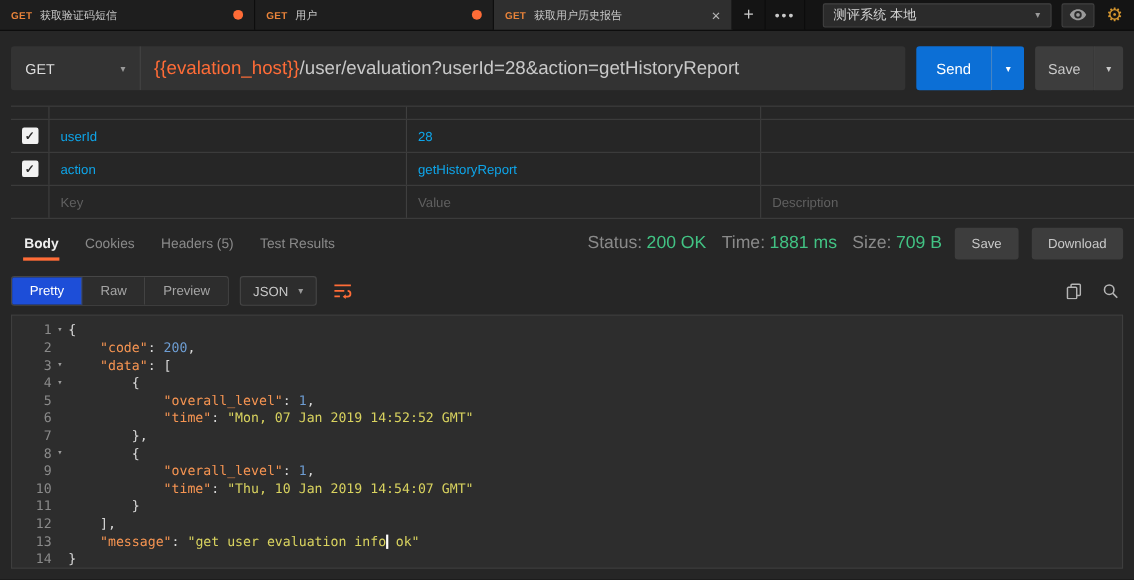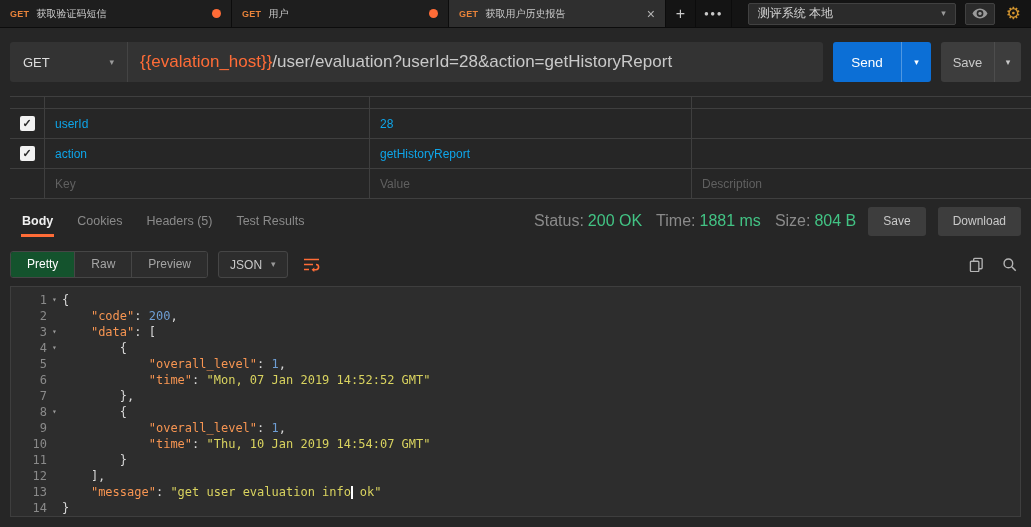--- a/index.html
+++ b/index.html
@@ -58,21 +58,21 @@
   .resp-meta{margin-left:auto;display:flex;align-items:center;font-size:16px;white-space:nowrap;}
   .meta-label{color:#8a8a8a;margin-left:14px;}
   .meta-value{color:#42c384;margin-left:4px;}
   .btn-small{height:29px;padding:0 15px;background:#3d3d3d;border:none;border-radius:3px;color:#c9c9c9;font-size:12px;margin-left:12px;font-family:inherit;cursor:pointer;}
 
   
   .viewer-toolbar{display:flex;align-items:center;padding:8px 10px;flex:none;}
   .segmented{display:flex;border:1px solid #464646;border-radius:3px;overflow:hidden;height:27px;}
   .seg{padding:0 16px;line-height:25px;font-size:12px;color:#a5a5a5;background:#2d2d2d;border-right:1px solid #464646;cursor:default;}
   .seg:last-child{border-right:none;}
-  .seg.active{background:#14532d;color:#fff;}
+  .seg.active{background:#1d4ed8;color:#fff;}
   .lang-select{margin-left:10px;height:27px;border:1px solid #464646;border-radius:3px;display:flex;align-items:center;padding:0 11px;gap:9px;font-size:12px;color:#c9c9c9;background:#2d2d2d;}
   .wrap-icon{margin-left:15px;display:flex;align-items:center;cursor:pointer;}
   .toolbar-right{margin-left:auto;display:flex;align-items:center;gap:18px;padding-right:4px;}
   .toolbar-right > div{display:flex;align-items:center;cursor:pointer;}
 
   
   .code-panel{flex:1;margin:0 10px 10px;background:#2d2d2d;border:1px solid #3e3e3e;overflow:hidden;padding-top:5px;font-family:"DejaVu Sans Mono",monospace;}
   .cline{display:flex;height:16px;line-height:16px;font-size:12px;}
   .lnum{width:36px;text-align:right;color:#8a8a8a;flex:none;}
   .lfold{width:15px;text-align:center;color:#9a9a9a;font-size:8px;flex:none;line-height:16px;}
@@ -183,21 +183,21 @@
         <div class="rtab">Cookies</div>
         <div class="rtab">Headers (5)</div>
         <div class="rtab">Test Results</div>
       </div>
     <div class="resp-meta">
       <span class="meta-label">Status:</span>
       <span class="meta-value">200 OK</span>
       <span class="meta-label">Time:</span>
       <span class="meta-value">1881 ms</span>
       <span class="meta-label">Size:</span>
-      <span class="meta-value">804 B</span>
+      <span class="meta-value">709 B</span>
     </div>
     <button class="btn-small">Save</button>
     <button class="btn-small">Download</button>
   </div>
 
   <div class="viewer-toolbar">
     <div class="segmented" id="modes">
         <div class="seg active">Pretty</div>
         <div class="seg">Raw</div>
         <div class="seg">Preview</div>

